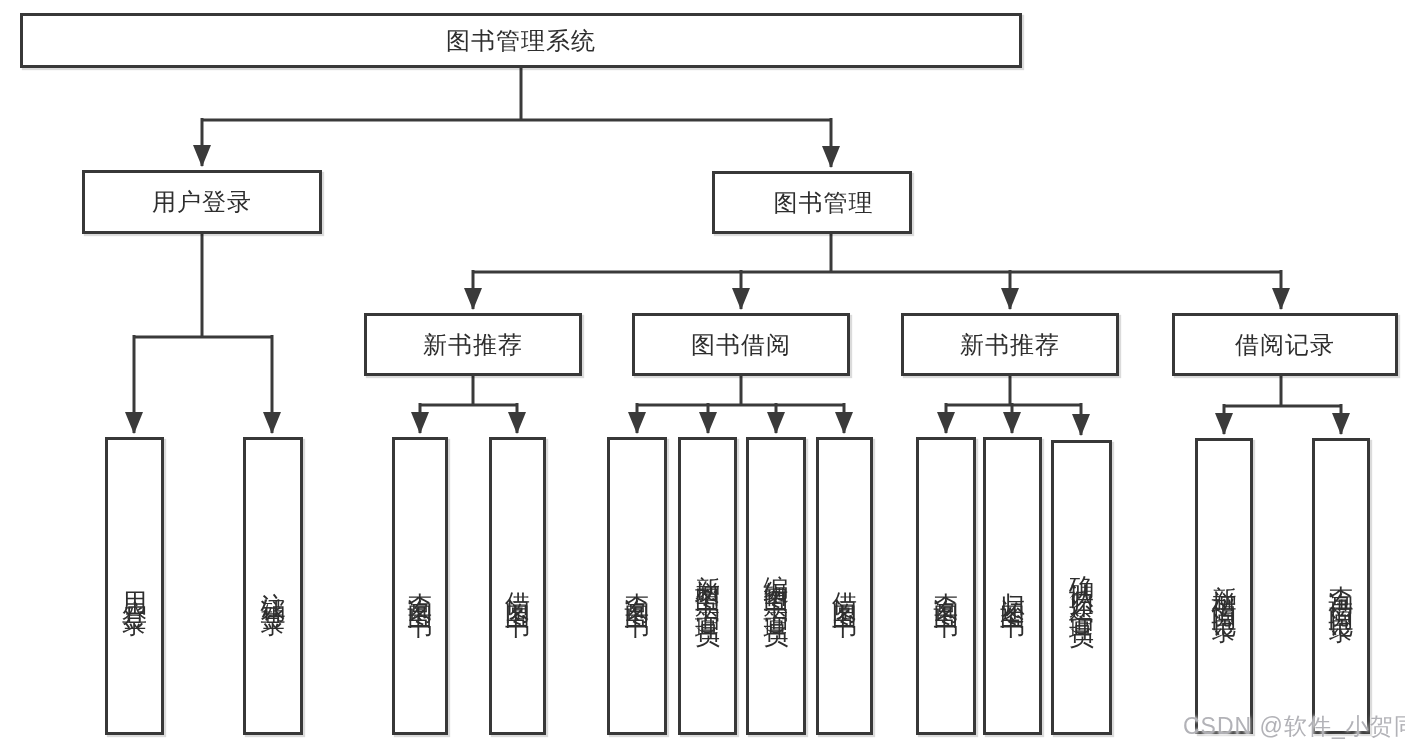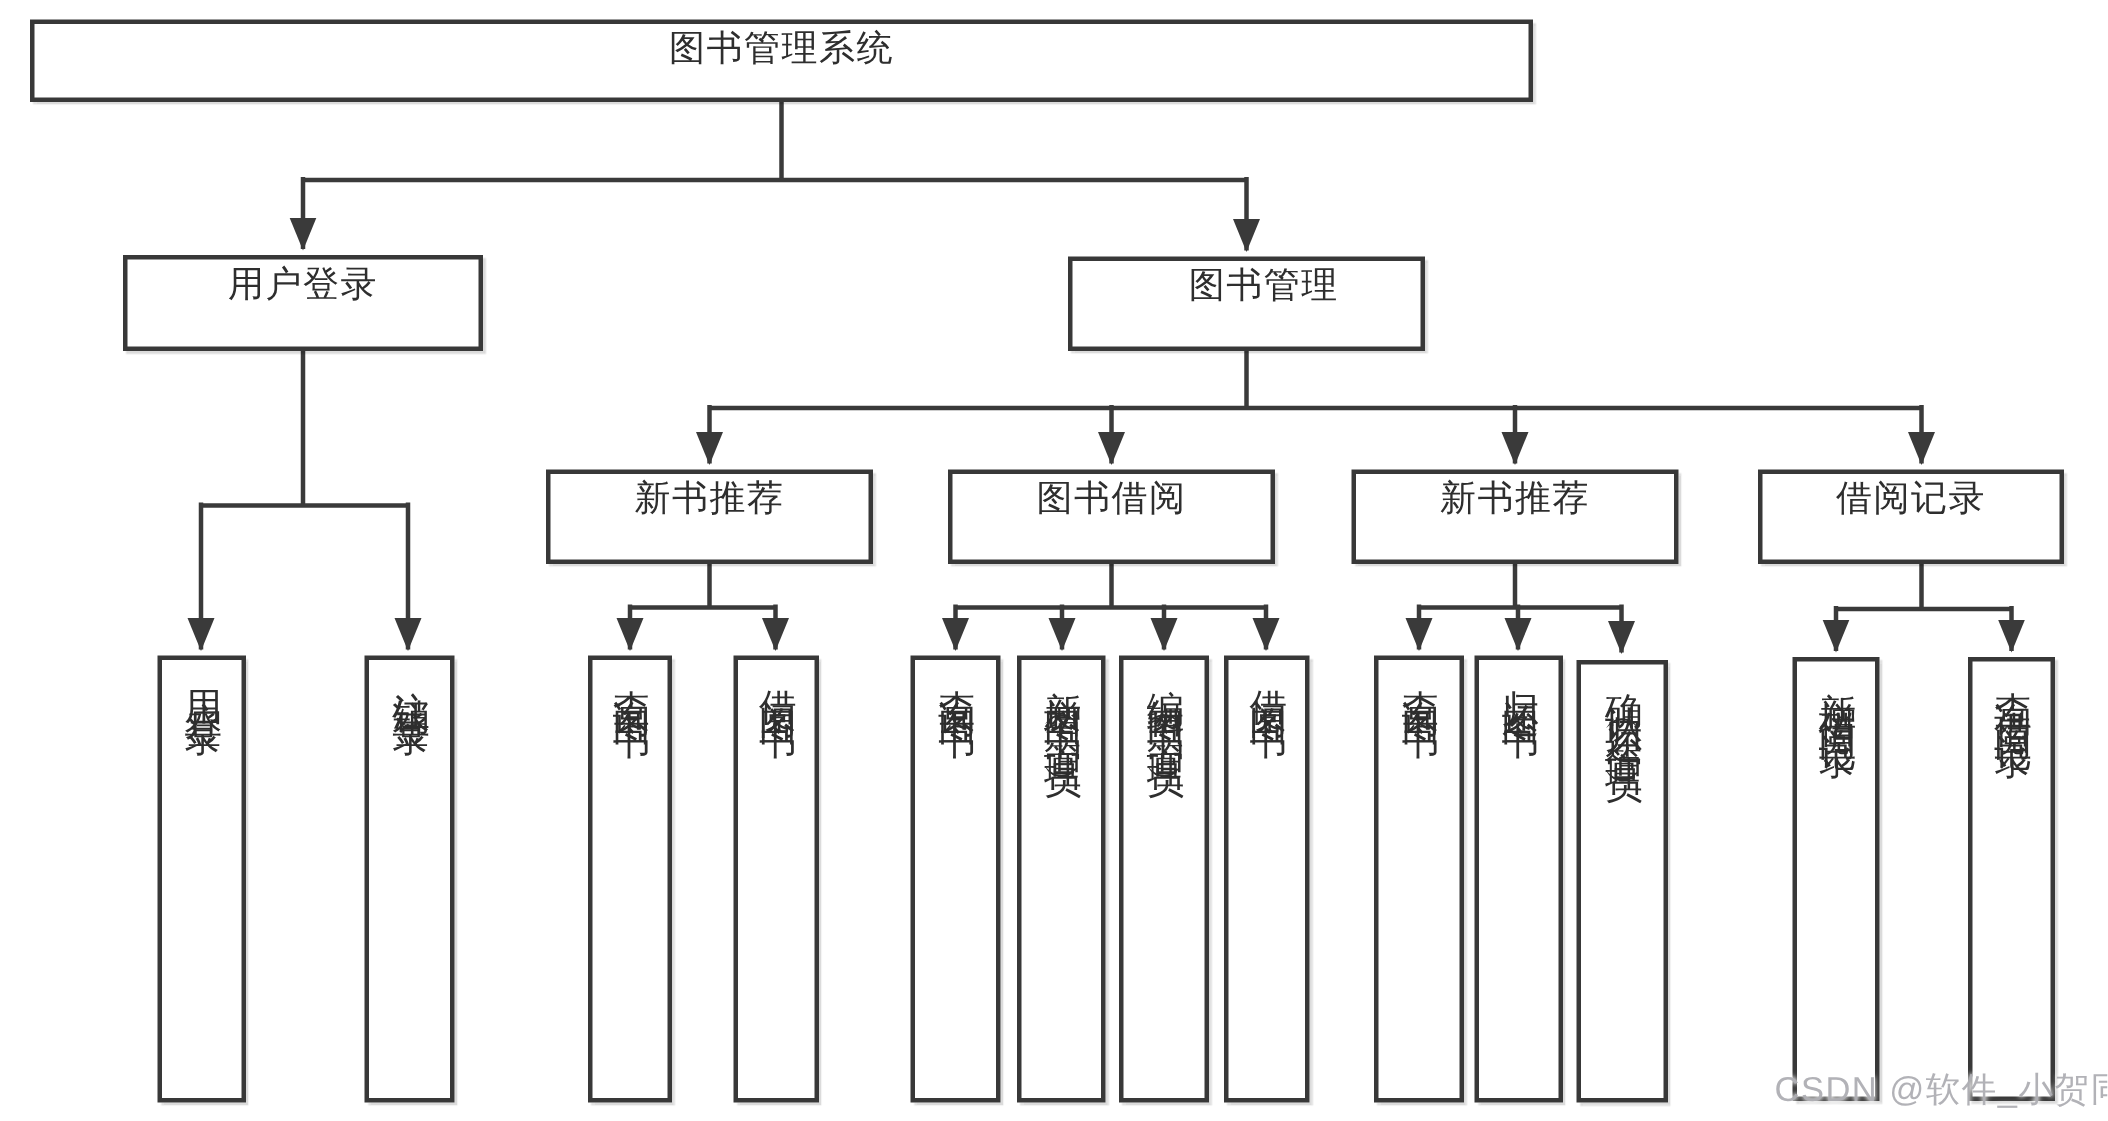--- a/index.html
+++ b/index.html
@@ -4,21 +4,21 @@
 <style>
   html,body{margin:0;padding:0;background:#ffffff;}
   #stage{
     position:relative;width:1405px;height:747px;background:#ffffff;overflow:hidden;
     font-family:"Liberation Sans",sans-serif;color:#2e2e2e;
   }
   #wires{position:absolute;left:0;top:0;z-index:1;}
   .node{
     position:absolute;box-sizing:border-box;background:#ffffff;
     border:3px solid #383838;box-shadow:2px 2px 1px rgba(0,0,0,0.14);
-    display:flex;align-items:flex-start;justify-content:center;z-index:2;
+    display:flex;align-items:center;justify-content:center;z-index:2;
   }
   .hlabel{font-size:24px;letter-spacing:1px;white-space:nowrap;}
   .vlabel{
     writing-mode:vertical-rl;text-orientation:mixed;
     font-size:25px;letter-spacing:7px;line-height:1;white-space:nowrap;
   }
   .watermark{
     position:absolute;z-index:3;font-size:23px;letter-spacing:1px;
     color:rgba(174,174,179,0.95);white-space:nowrap;
     text-shadow:0 0 5px #ffffff,0 0 3px #ffffff;
@@ -79,34 +79,34 @@
     </g>
   </svg>
 
   <div class="node" style="left:20px;top:13px;width:1002px;height:55px;">
     <span class="hlabel">图书管理系统</span>
   </div>
 
   <div class="node" style="left:82px;top:170px;width:240px;height:64px;">
     <span class="hlabel">用户登录</span>
   </div>
-  <div class="node" style="left:712px;top:171px;width:238px;height:63px;padding-left:23px;">
+  <div class="node" style="left:712px;top:171px;width:200px;height:63px;padding-left:23px;">
     <span class="hlabel">图书管理</span>
   </div>
 
   <div class="node" style="left:632px;top:313px;width:218px;height:63px;">
     <span class="hlabel">图书借阅</span>
   </div>
   <div class="node" style="left:364px;top:313px;width:218px;height:63px;">
     <span class="hlabel">新书推荐</span>
   </div>
   <div class="node" style="left:901px;top:313px;width:218px;height:63px;">
     <span class="hlabel">新书推荐</span>
   </div>
-  <div class="node" style="left:1172px;top:313px;width:204px;height:63px;">
+  <div class="node" style="left:1172px;top:313px;width:226px;height:63px;">
     <span class="hlabel">借阅记录</span>
   </div>
 
   <div class="node" style="left:105px;top:437px;width:59px;height:298px;">
     <span class="vlabel">用户登录</span>
   </div>
   <div class="node" style="left:243px;top:437px;width:60px;height:298px;">
     <span class="vlabel">注销登录</span>
   </div>
 

